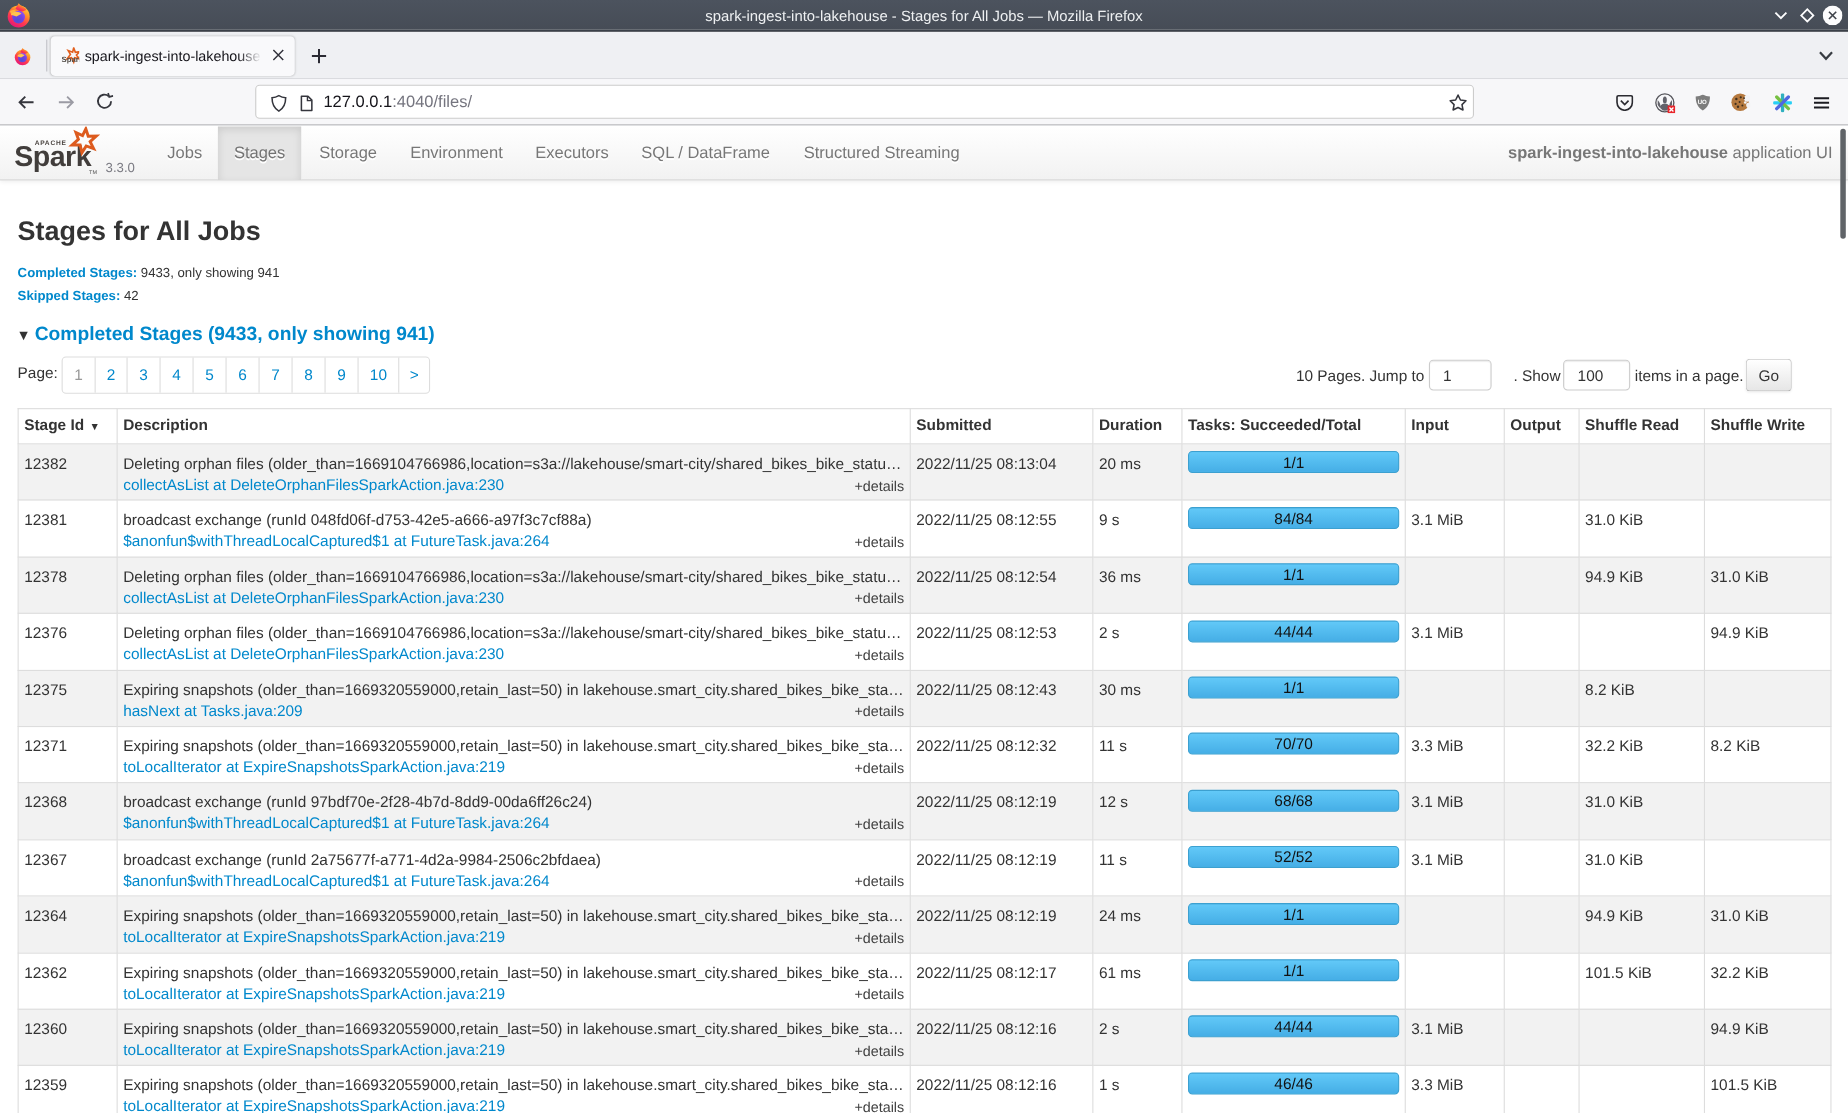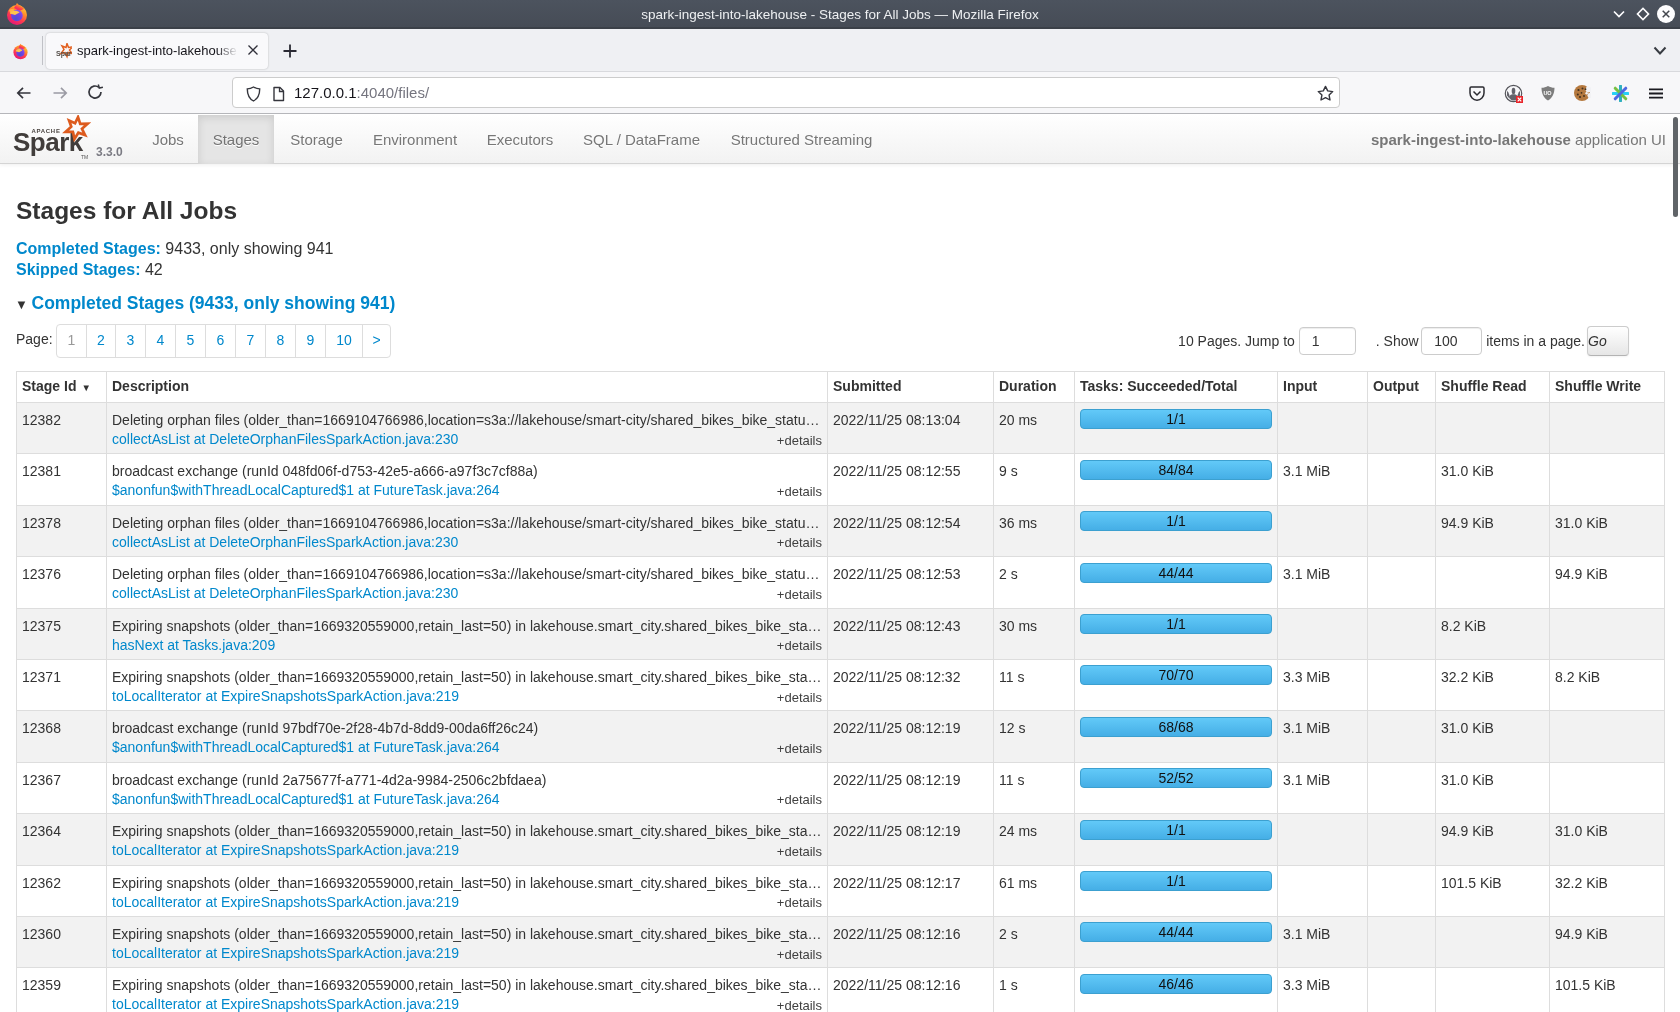--- a/index.html
+++ b/index.html
@@ -39,48 +39,48 @@
 .navitem { position:absolute; top:0; height:50px; line-height:51.5px; font-size:15px;
   color:#777; text-align:center; text-shadow:0 1px 0 #ffffff; }
 .navitem.active { background:#e5e5e5; color:#737373;
   box-shadow:inset 0 3px 8px rgba(0,0,0,0.125); }
 .appname { position:absolute; right:14px; top:0; height:50px; line-height:51.5px;
   font-size:15px; color:#777; }
 .slogo-spark { position:absolute; left:13px; top:15.2px; font-size:26px; font-weight:bold;
   color:#413d3b; line-height:26px; letter-spacing:-0.5px; }
 .slogo-apache { position:absolute; left:31.5px; top:15px; font-size:6px; font-weight:bold;
   color:#4a4440; letter-spacing:0.7px; line-height:5px; }
-.slogo-ver { position:absolute; left:96px; top:27.5px; font-size:12px; font-weight:bold;
+.slogo-ver { position:absolute; left:96px; top:27.5px; font-size:12px; font-weight:normal;
   color:#7b7b83; line-height:22px; }
 .slogo-tm { position:absolute; left:81px; top:40px; font-size:5px; color:#555; }
 
 h3.pagetitle { position:absolute; left:16px; font-size:24.5px; font-weight:bold;
   color:#333; line-height:30px; }
-.sumlist { position:absolute; left:16px; top:238px; font-size:16px; color:#333; line-height:21px; }
+.sumlist { position:absolute; left:16px; top:238px; font-size:12px; color:#333; line-height:21px; }
 .sumlist a { color:#0088cc; font-weight:bold; text-decoration:none; }
 .collapse-head { position:absolute; left:16px; font-size:17.5px; line-height:20px; font-weight:bold; color:#0088cc; }
 .collapse-head .arr { position:absolute; left:-1px; top:2px; color:#333; font-size:13px; font-weight:normal; }
 .collapse-head .ctxt { margin-left:15.5px; }
 
 .pagerow { position:absolute; left:0; top:324px; width:1644px; height:34px; font-size:14px; color:#333;padding-left:20px; }
 .pagelabel { position:absolute; left:16px; top:7px; }
 .pggroup { position:absolute; left:56px; top:0; background:#fff;
   border:1px solid #ddd; border-radius:4px; display:flex; }
 .pggroup span { display:block; height:31.5px; line-height:31.5px; text-align:center;
   border-left:1px solid #ddd; color:#0088cc; font-size:14px; }
 .pggroup span:first-child { border-left:none; }
 .pggroup span.cur { color:#999; }
 .jumpctl { position:absolute; top:1px; right:15px; height:31px; display:flex; align-items:center; }
 .jumpctl .inp { width:57px; height:28px; border:1px solid #ccc;
   border-radius:4px; background:#fff; line-height:26px; padding-left:12px; margin-left:4px;
   box-shadow:inset 0 1px 1px rgba(0,0,0,0.075); }
-.gobtn { width:42px; height:30px; line-height:28px; 
+.gobtn { width:42px; height:30px; line-height:28px; text-align:center;
   background:linear-gradient(#ffffff, #e6e6e6); border:1px solid #ccc; border-bottom-color:#b3b3b3;
   border-radius:4px; color:#333; margin-left:2px;
-  box-shadow:inset 0 1px 0 rgba(255,255,255,.2), 0 1px 2px rgba(0,0,0,.05);font-style:italic; }
+  box-shadow:inset 0 1px 0 rgba(255,255,255,.2), 0 1px 2px rgba(0,0,0,.05); }
 
 table.stages { position:absolute; left:16px; top:371px; width:1648px;
   border-collapse:collapse; font-size:14px; color:#333; table-layout:fixed; }
 table.stages th, table.stages td { border:1px solid #dddddd; vertical-align:top;
   text-align:left; }
 table.stages th { font-weight:bold; height:31px; padding:5px; line-height:19px; }
 table.stages td { height:51.4px; padding:8px 5px 0; line-height:19.1px; }
 table.stages tr.odd td { background:#f2f2f2; }
 table.stages a { color:#0088cc; text-decoration:none; }
 .desccell .d1 { white-space:nowrap; overflow:hidden; text-overflow:ellipsis; margin-right:-1.5px; }

